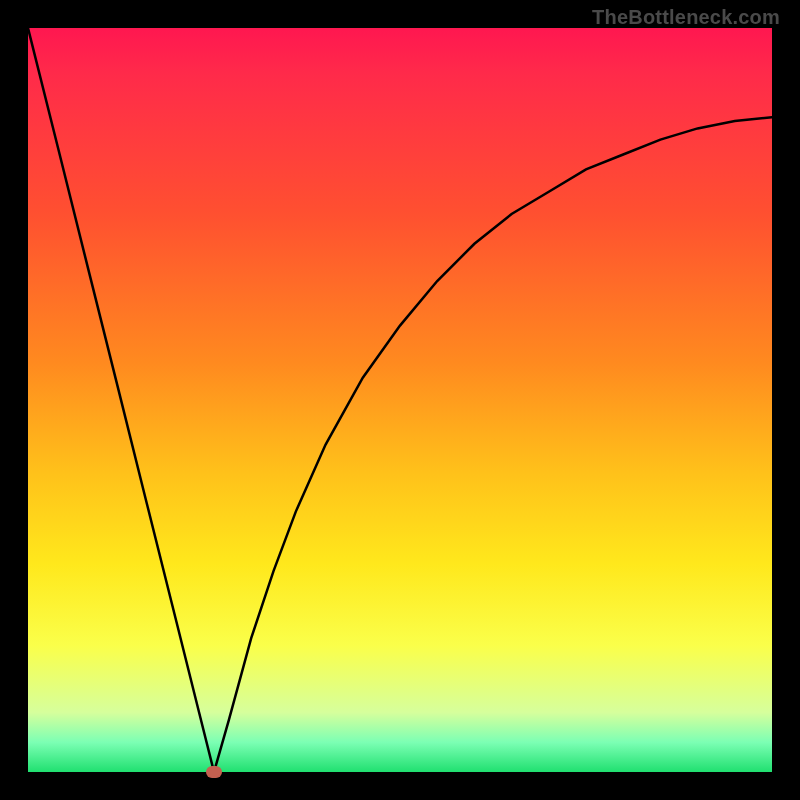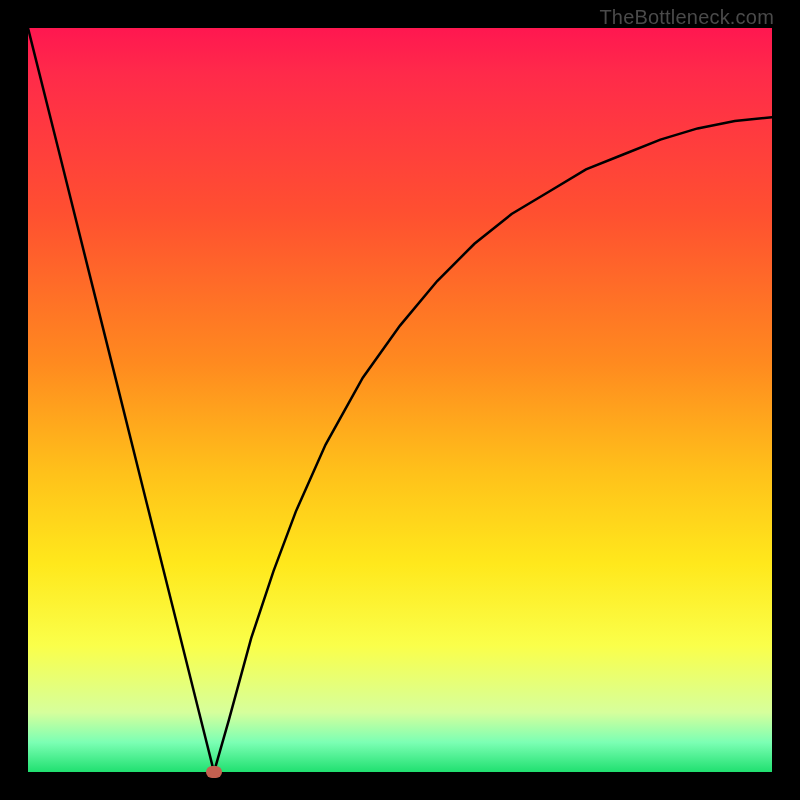--- a/index.html
+++ b/index.html
@@ -50,24 +50,24 @@
     position: absolute;
     width: 16px;
     height: 12px;
     border-radius: 6px;
     background: #c46050;
     transform: translate(-50%, -50%);
   }
   .watermark {
     position: absolute;
     top: 6px;
-    right: 26px;
+    right: 20px;
     color: #4a4a4a;
     font-size: 20px;
-    font-weight: 400;
+    font-weight: 700;
     letter-spacing: 0.2px;
   }
 </style>
 </head>
 <body>
 
 <div class="watermark">TheBottleneck.com</div>
 
 <div class="frame">
   <div class="gradient"></div>

